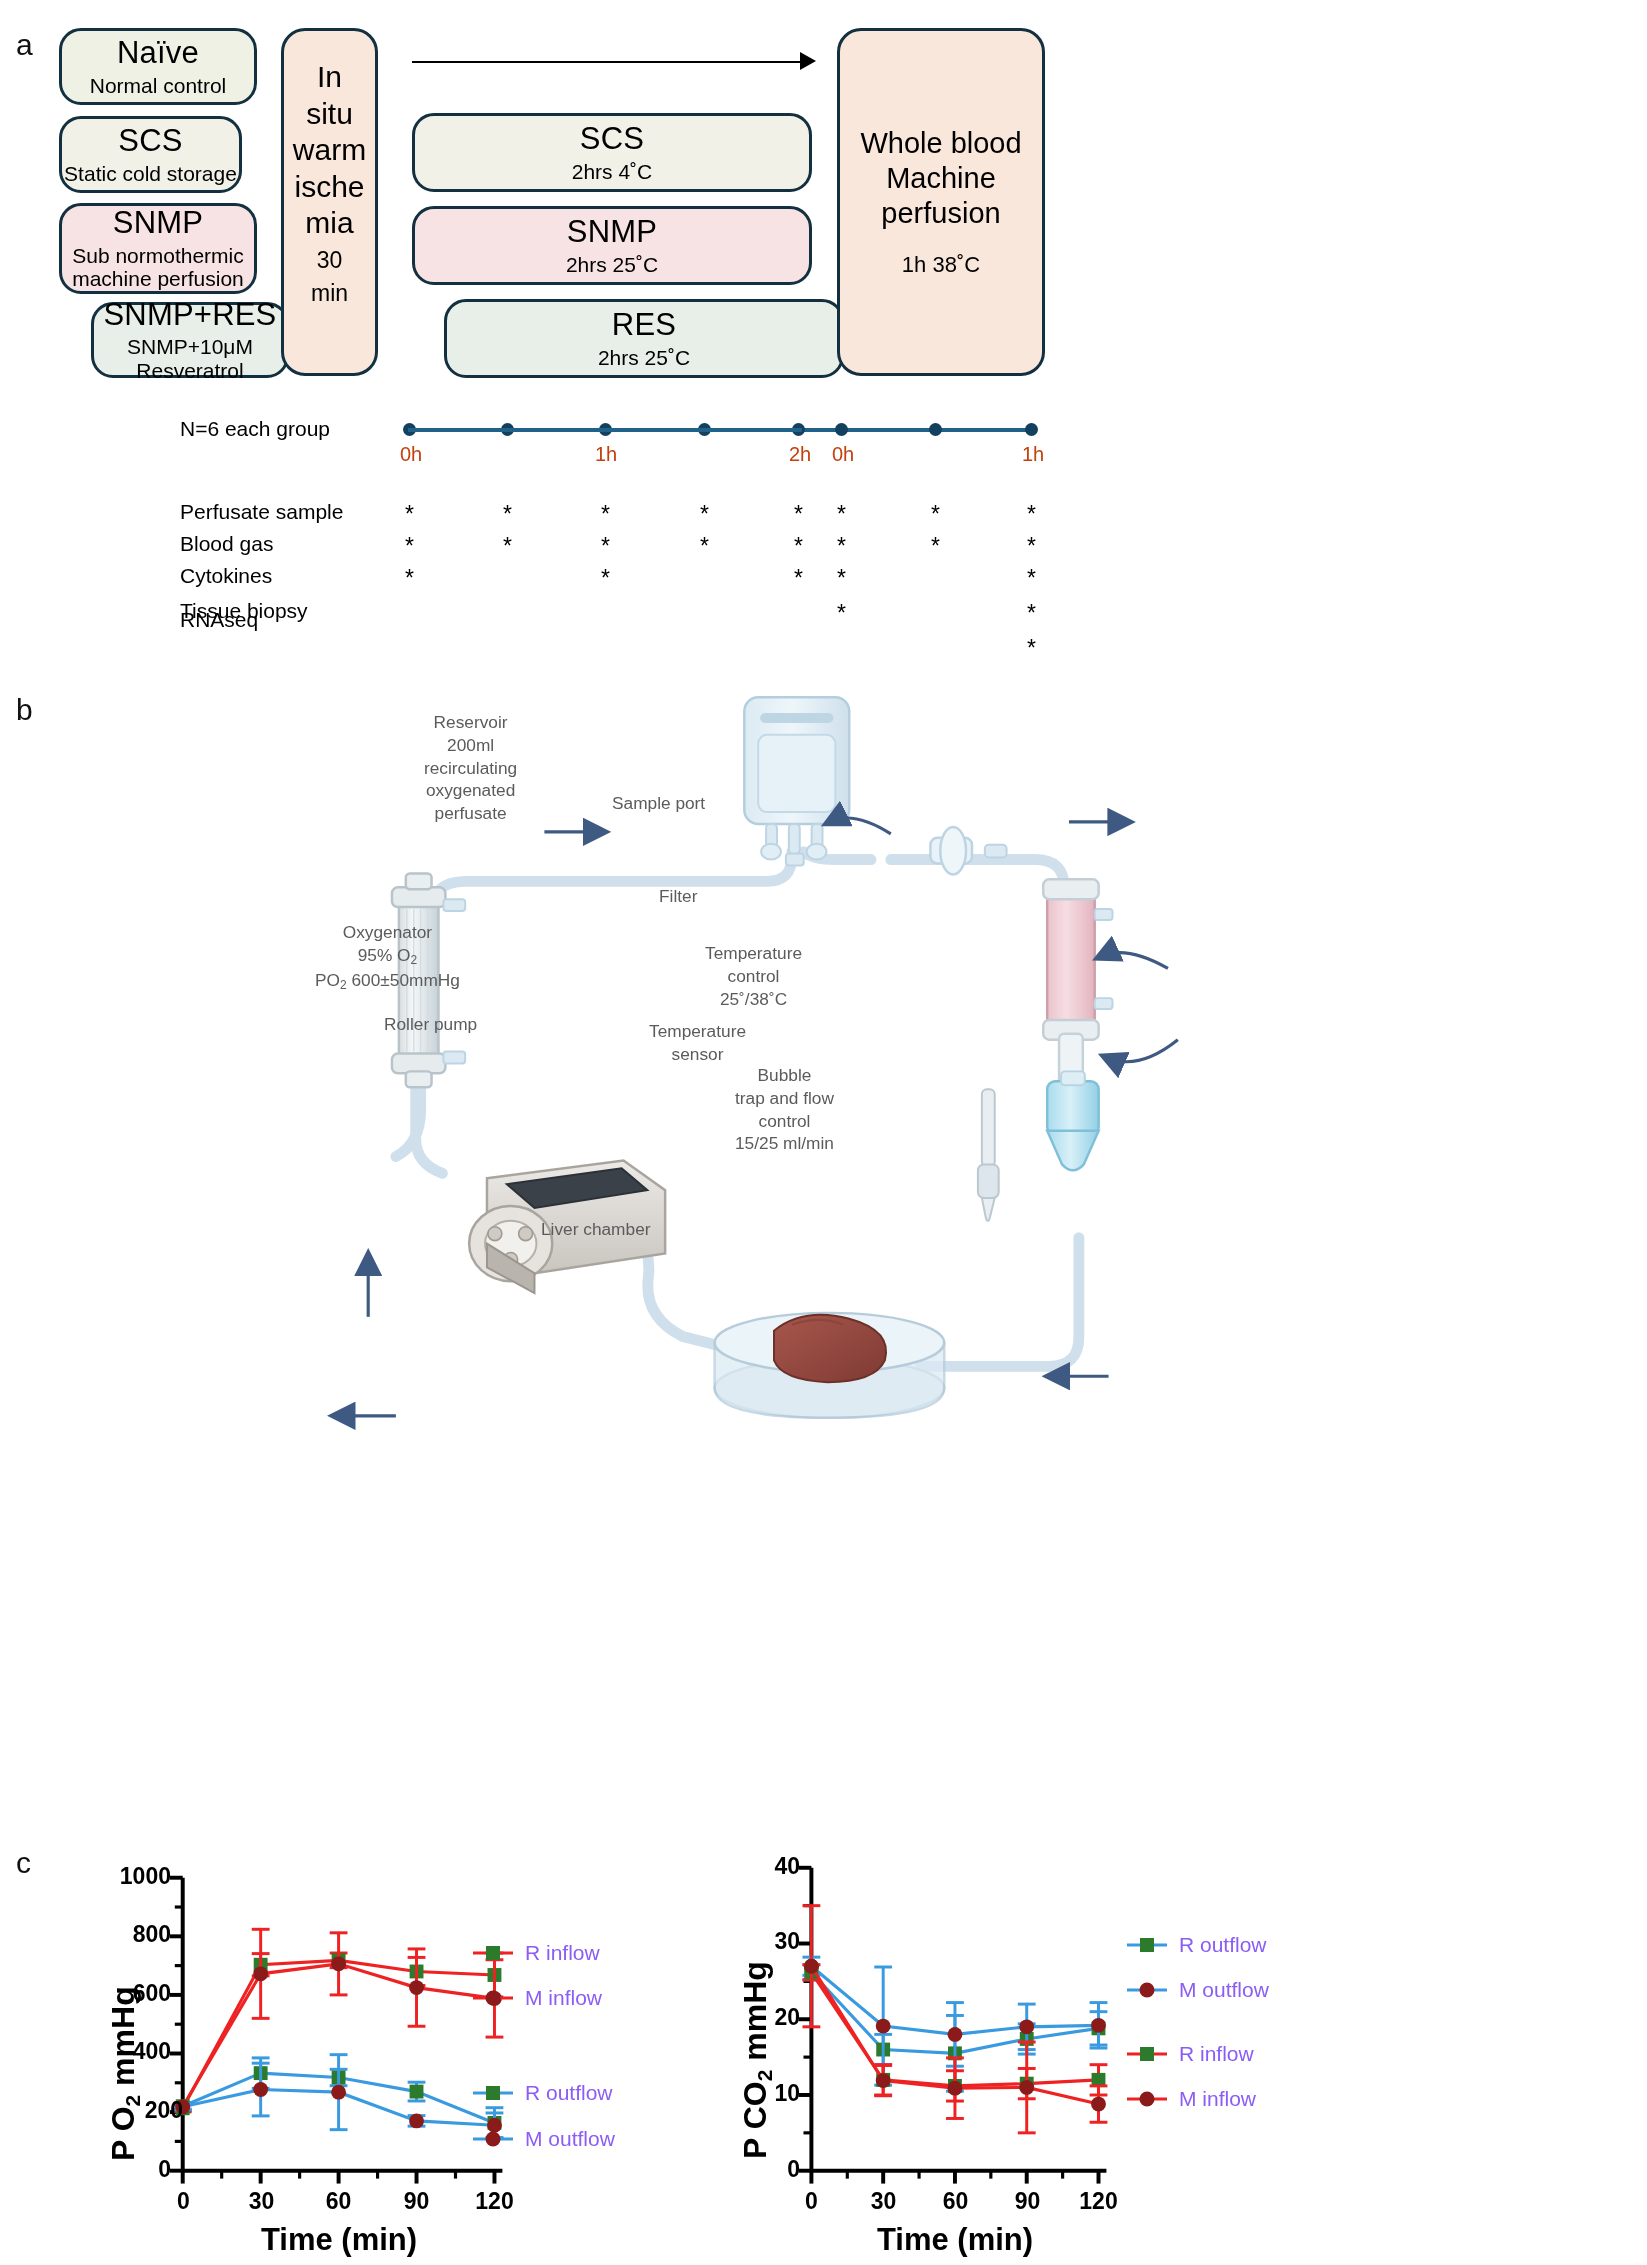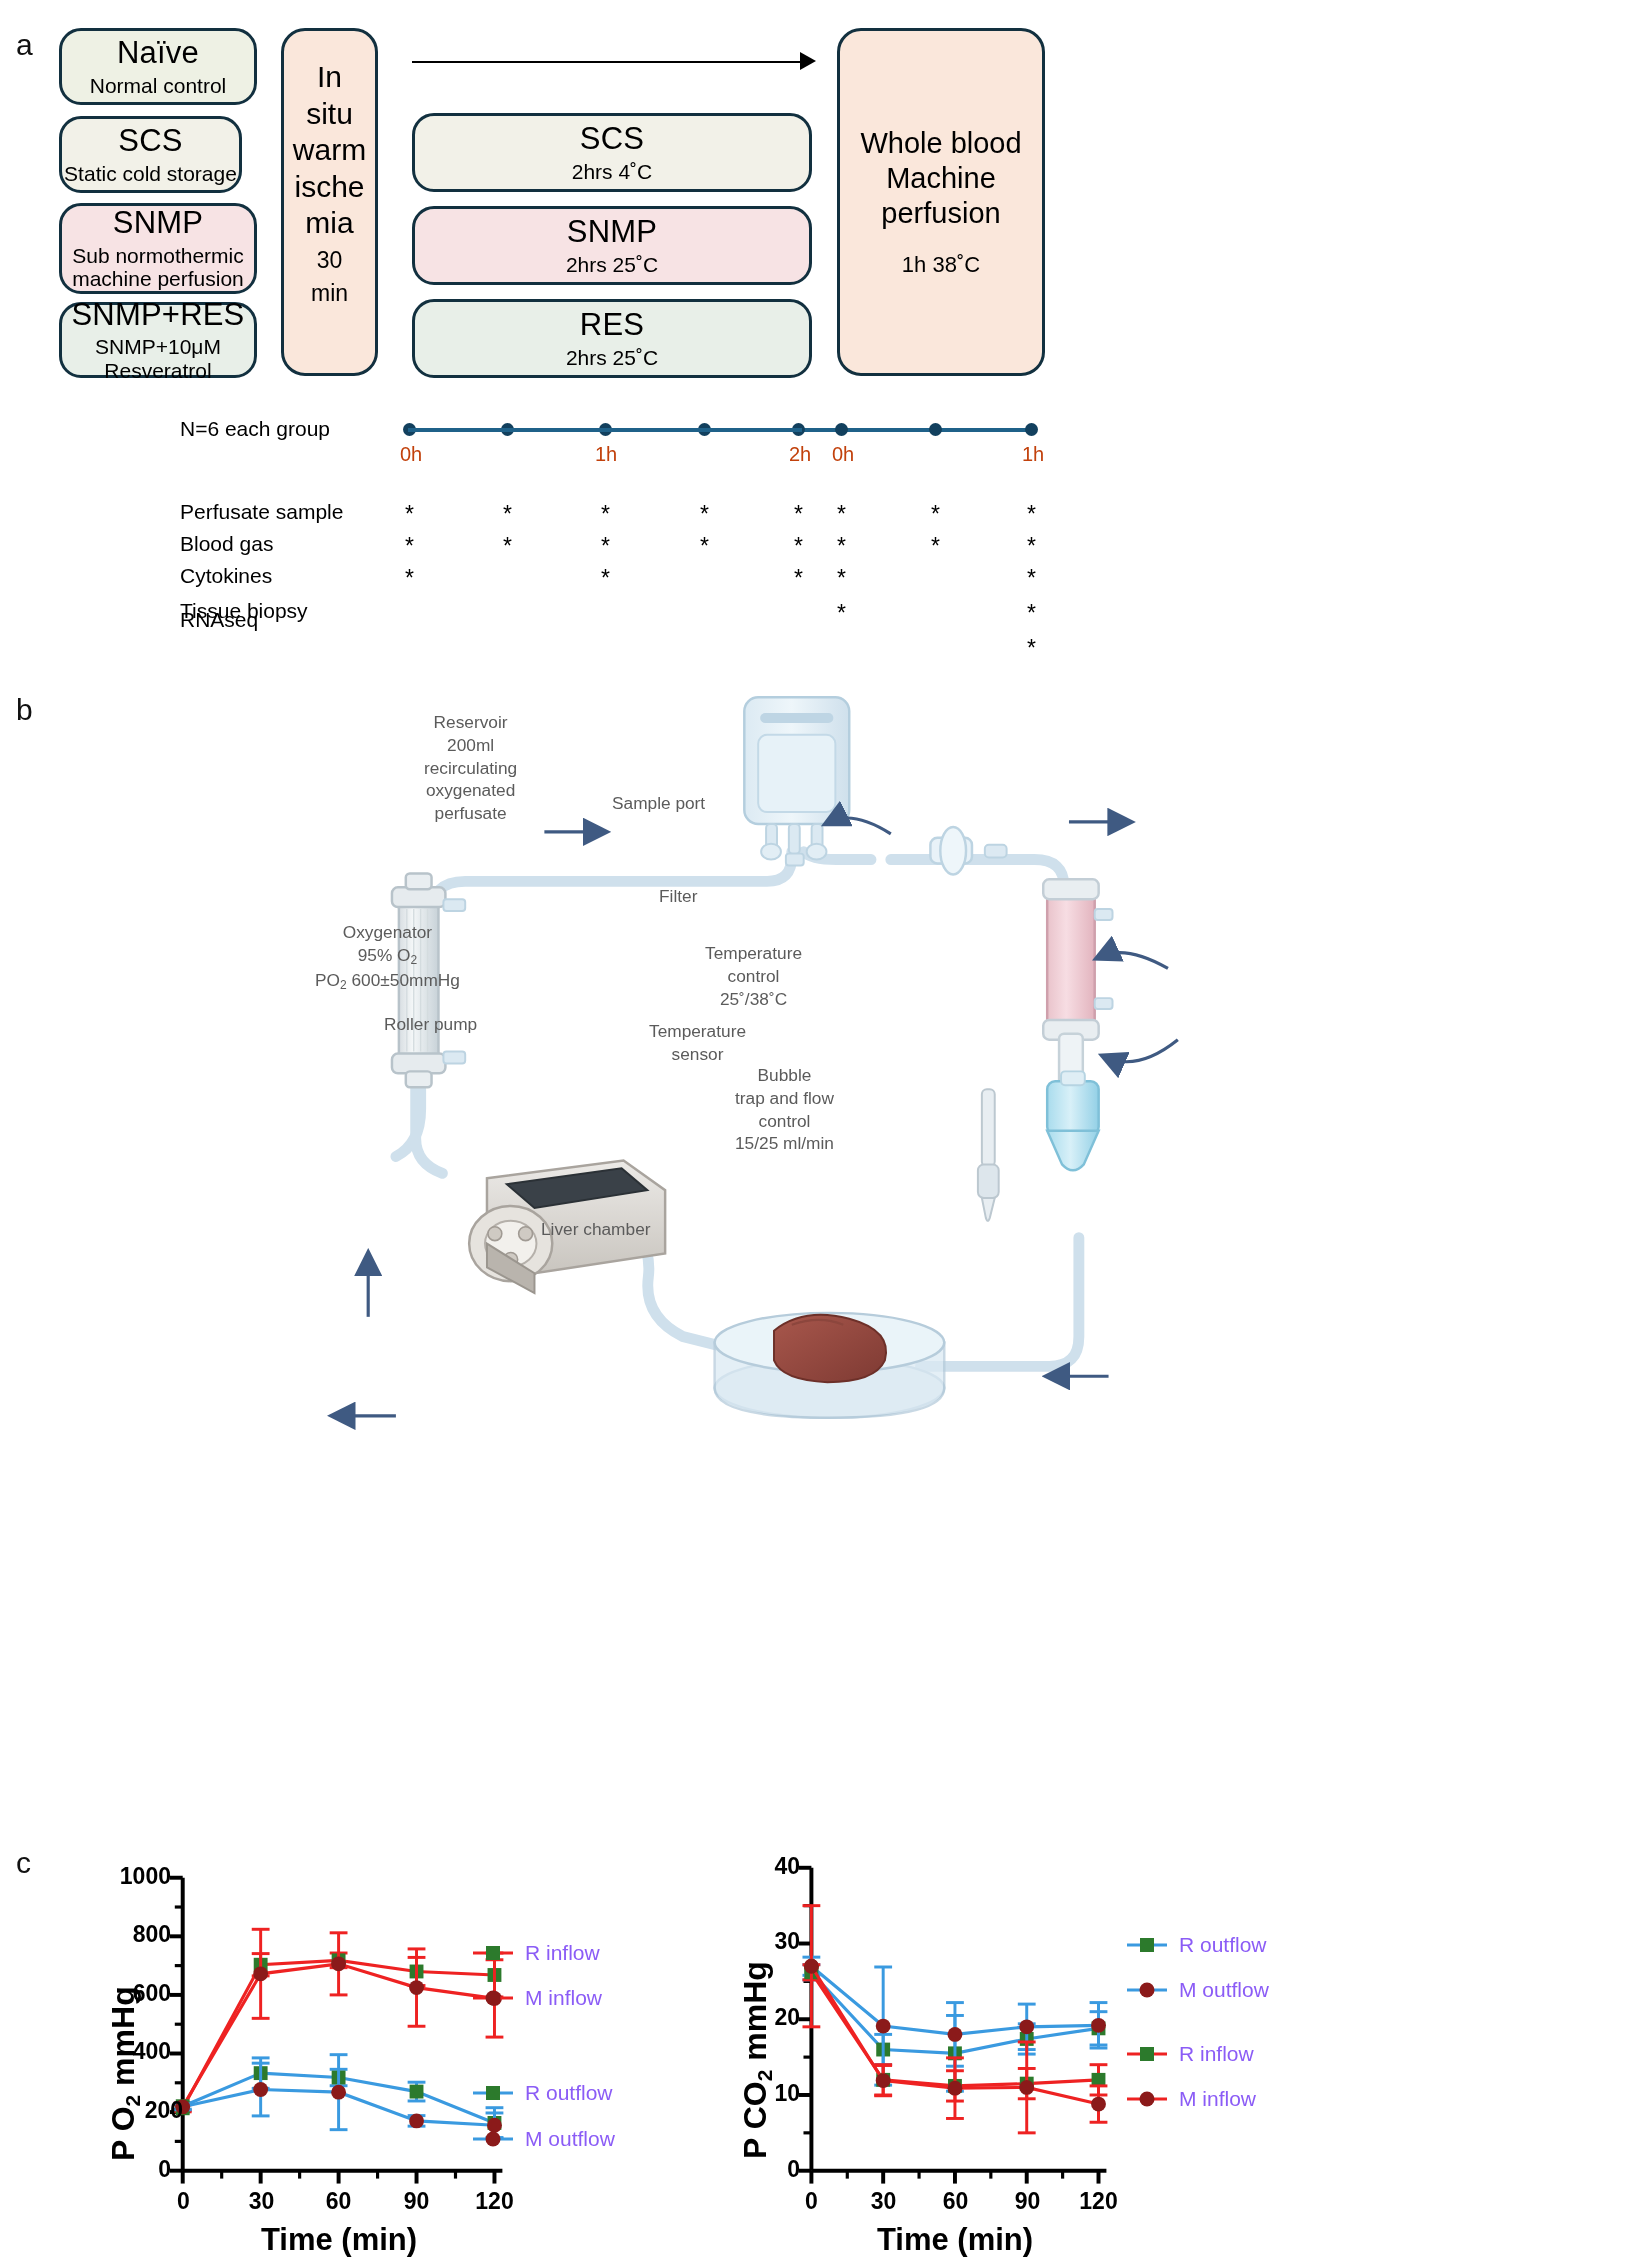--- a/index.html
+++ b/index.html
@@ -16,21 +16,21 @@
     position:absolute;box-sizing:border-box;
     border:3.5px solid #12303f;border-radius:22px;
     display:flex;flex-direction:column;align-items:center;justify-content:center;
     text-align:center;line-height:1.12;
   }
   .fbox .ttl{font-size:31px;letter-spacing:0.2px;}
   .fbox .sub{font-size:21px;margin-top:3px;}
   .fbox .sub2{font-size:21px;}
   .bg-green{background:#eef1e4;}
   .bg-pink{background:#f7e3e4;}
-  .bg-mint{background:#e8efe8;}
+  .bg-mint{background:#e8efe8;margin-left:32px;}
   .bg-cream{background:#f2f1e8;}
 
   #ischemia-box{
     position:absolute;left:281px;top:28px;width:97px;height:348px;
     border:3.5px solid #12303f;border-radius:24px;background:#fae7db;
     display:flex;flex-direction:column;align-items:center;justify-content:flex-start;
     padding-top:28px;box-sizing:border-box;
   }
   #ischemia-box .w{font-size:30px;line-height:1.22;text-align:center;}
   #ischemia-box .n{font-size:23px;line-height:1.25;margin-top:4px;}

